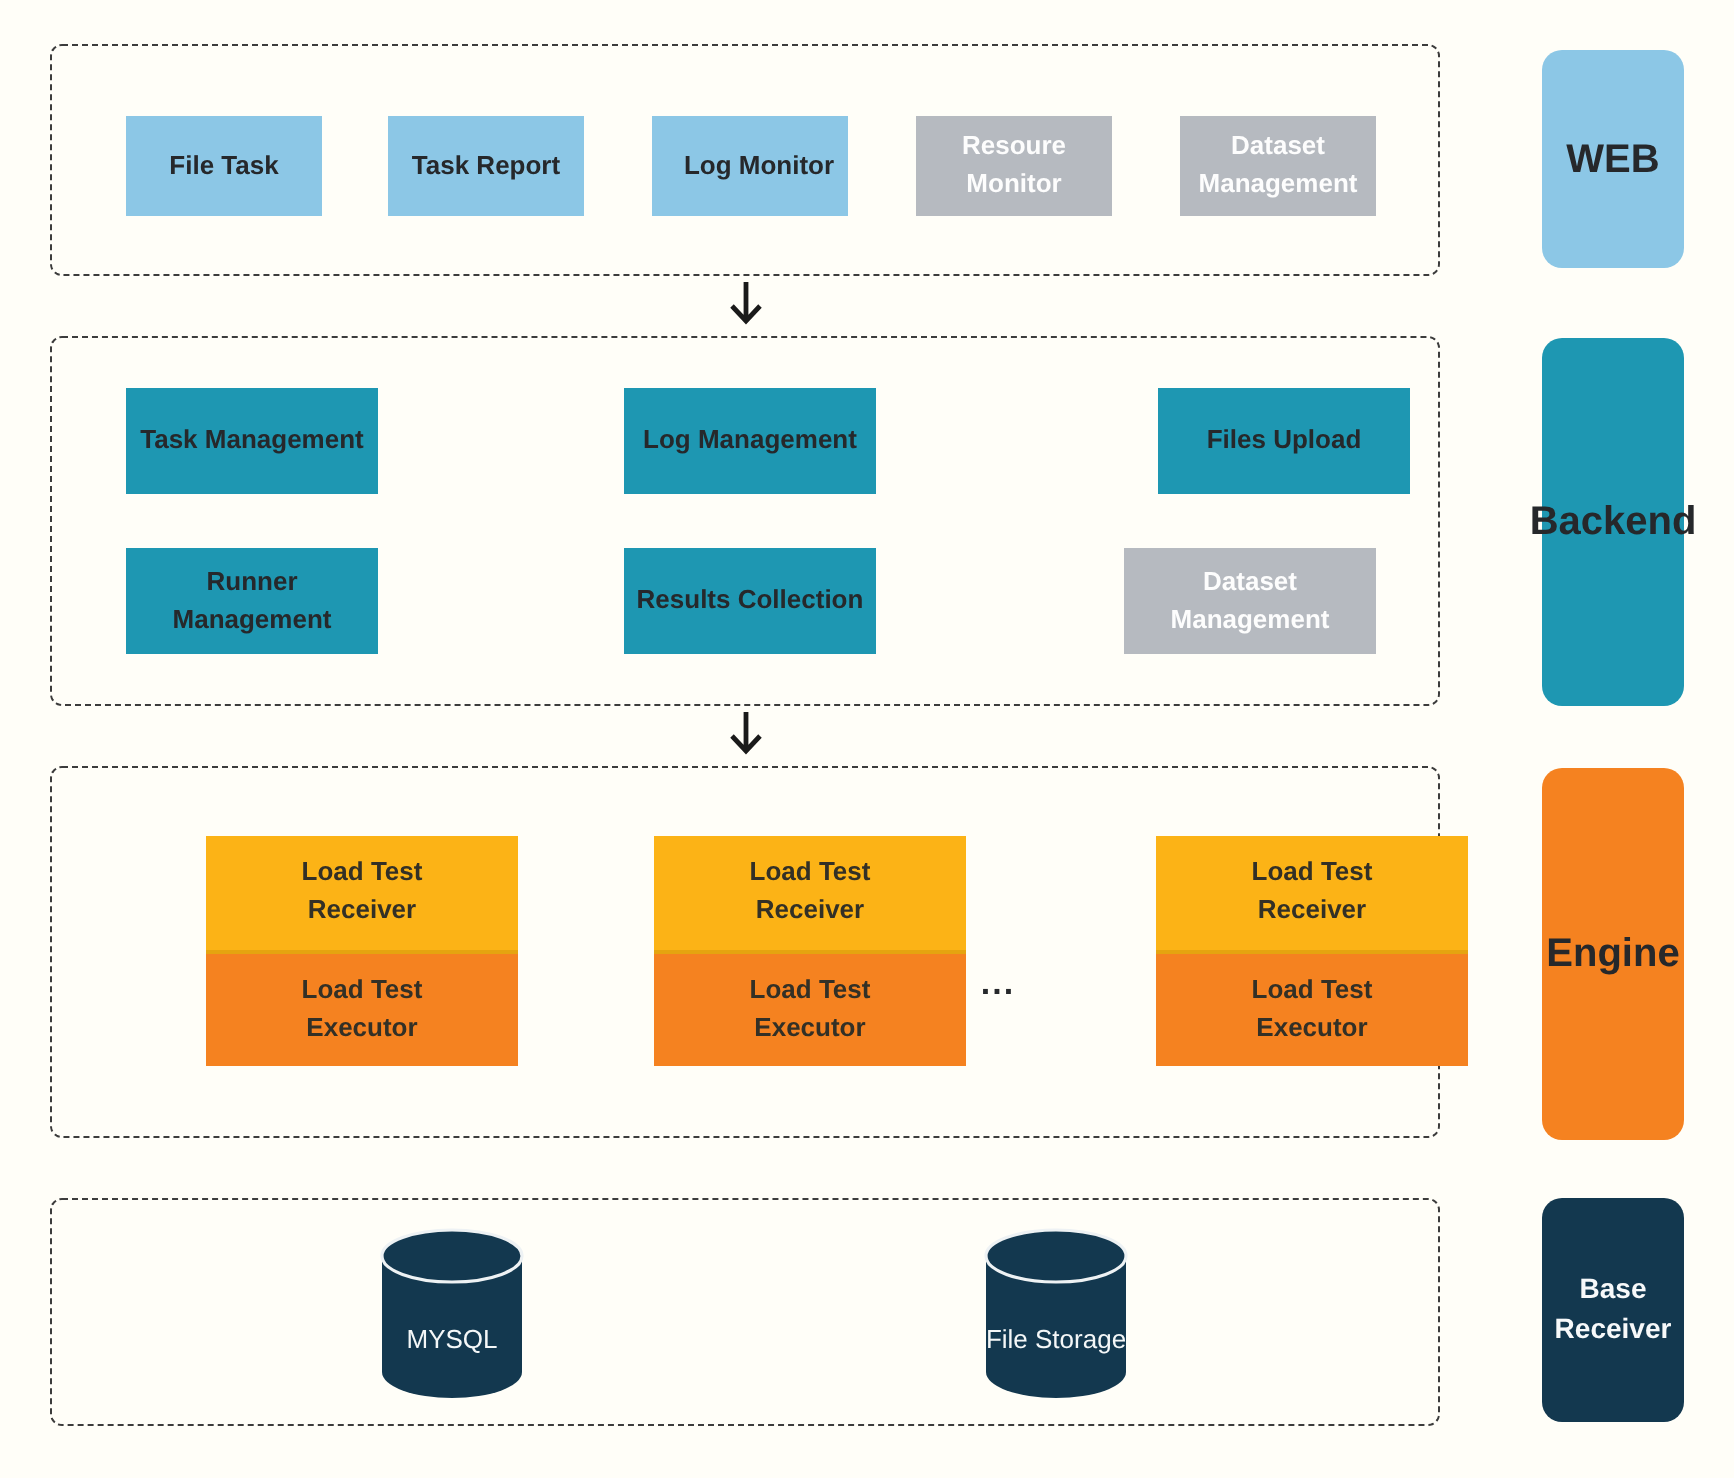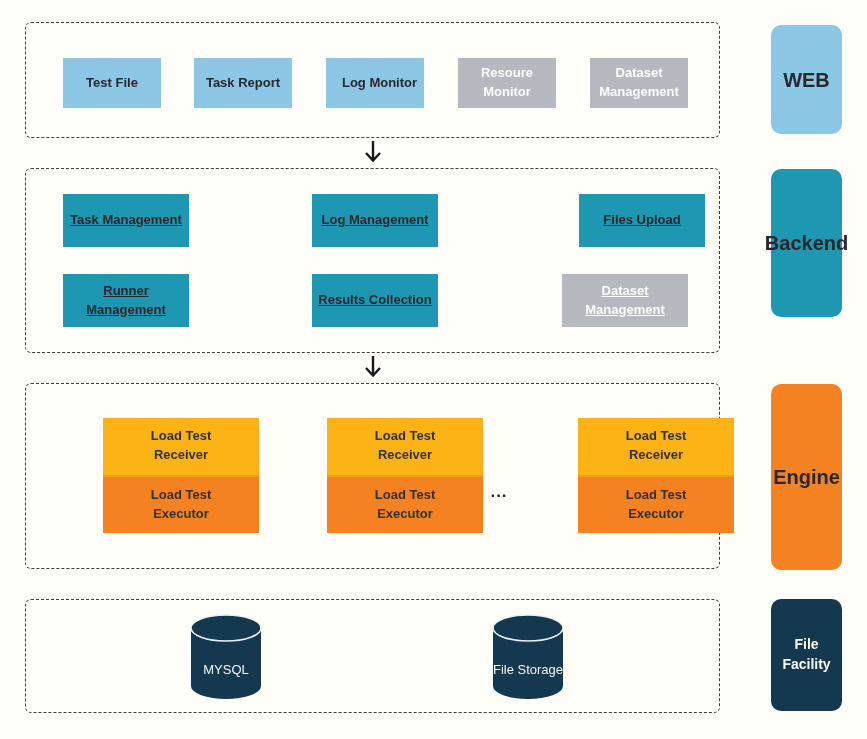--- a/index.html
+++ b/index.html
@@ -33,34 +33,34 @@
     font-weight:bold;font-size:13px;
     color:#26282b;
     line-height:1.45;
     box-sizing:border-box;
     padding:2px 6px;
   }
   .blue{background:#8cc7e6;}
   .teal{background:#1e97b2;}
   .grey{background:#b6bac0;color:#fdfdfd;}
   .w1{width:98px;height:50px;}
-  .w2{width:126px;height:53px;text-decoration:underline;}
+  .w2{width:126px;height:53px;}
 
   .side-label{
     position:absolute;
     left:771px;width:71px;
     display:flex;align-items:center;justify-content:center;
     text-align:center;
     font-weight:bold;font-size:20px;
     color:#26282b;
     border-radius:10px;
     line-height:1.4;
   }
   .side-web{top:25px;height:109px;background:#8cc7e6;}
-  .side-backend{top:169px;height:148px;background:#1e97b2;}
+  .side-backend{top:169px;height:184px;background:#1e97b2;}
   .side-engine{top:384px;height:186px;background:#f58220;}
   .side-base{top:599px;height:112px;background:#13384f;color:#f7f9fa;font-size:14px;}
 
   .stack{
     position:absolute;top:418px;width:156px;height:115px;
     display:flex;flex-direction:column;padding-left:32px;
   }
   .stack .half{
     flex:1;
     display:flex;align-items:center;justify-content:center;
@@ -92,21 +92,21 @@
   }
   .cyl-mysql{left:188px;top:613px;}
   .cyl-files{left:490px;top:613px;}
 </style>
 </head>
 <body>
 
 <div class="canvas">
 
   <div class="layer layer-web"></div>
-  <div class="box blue w1" style="left:63px;top:58px;">Test File</div>
+  <div class="box blue w1" style="left:63px;top:58px;">File Task</div>
   <div class="box blue w1" style="left:194px;top:58px;">Task Report</div>
   <div class="box blue w1" style="left:326px;top:58px;padding-left:15px;">Log Monitor</div>
   <div class="box grey w1" style="left:458px;top:58px;">Resoure Monitor</div>
   <div class="box grey w1" style="left:590px;top:58px;">Dataset Management</div>
   <div class="side-label side-web">WEB</div>
 
   <svg class="arrow" style="top:140px;" viewBox="0 0 22 26">
     <path d="M11 1 V19 M4 13 L11 20.5 L18 13" stroke="#1a1a1a" stroke-width="2.4" fill="none"></path>
   </svg>
 
@@ -151,15 +151,15 @@
   </div>
 
   <div class="cyl cyl-files">
     <svg width="76" height="90" viewBox="0 0 76 90">
       <path d="M3 15 V73 A35 13 0 0 0 73 73 V15 Z" fill="#13384f"></path>
       <ellipse cx="38" cy="15" rx="35" ry="13" fill="#13384f" stroke="#eef2f4" stroke-width="1.6"></ellipse>
     </svg>
     <div class="cyl-label">File Storage</div>
   </div>
 
-  <div class="side-label side-base">File Facility</div>
+  <div class="side-label side-base">Base Receiver</div>
 
 </div>
 
 </body></html>

